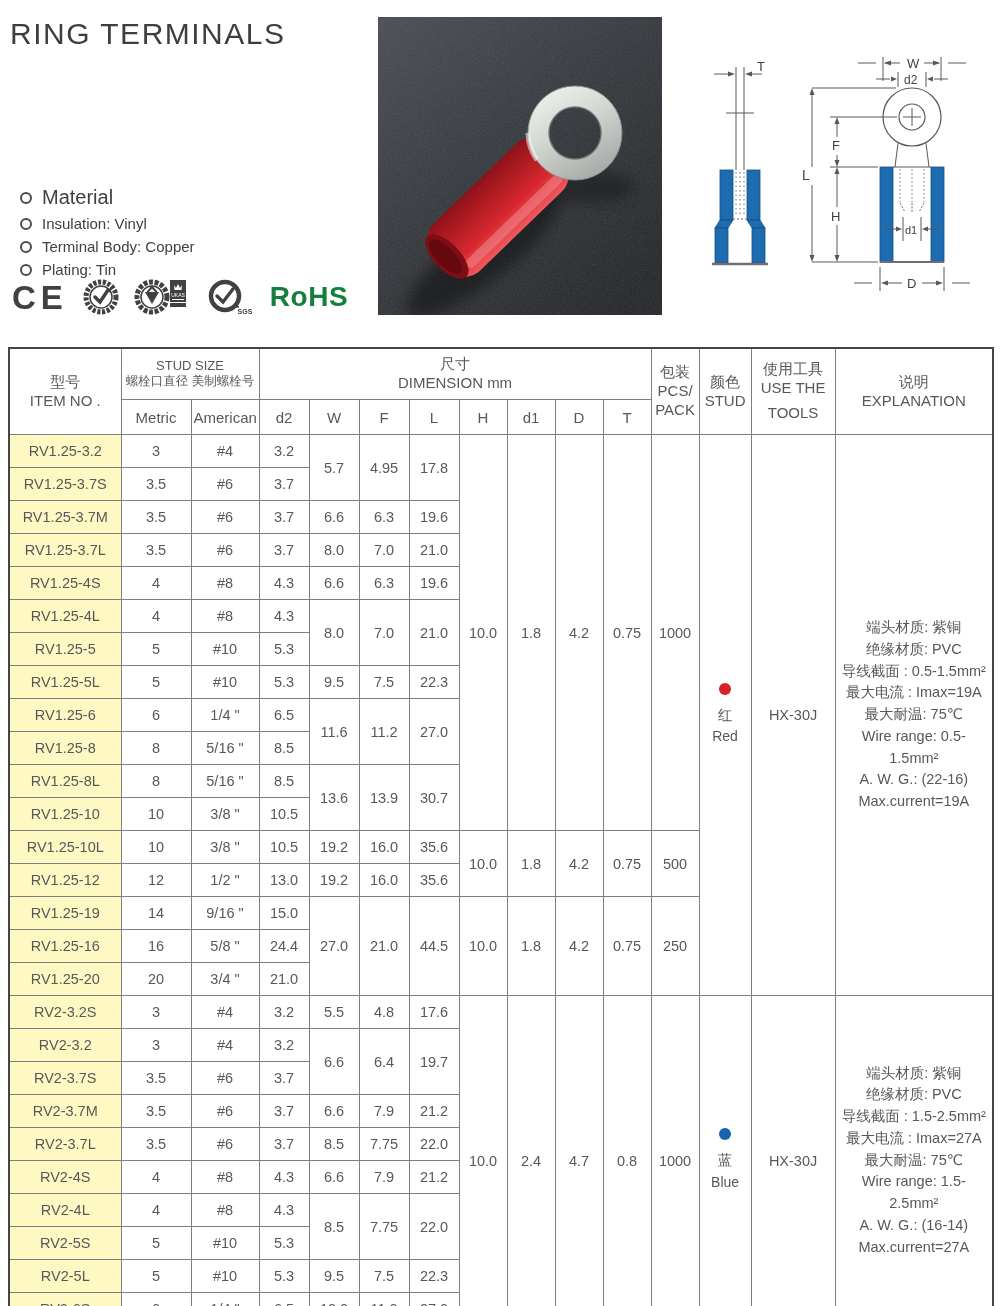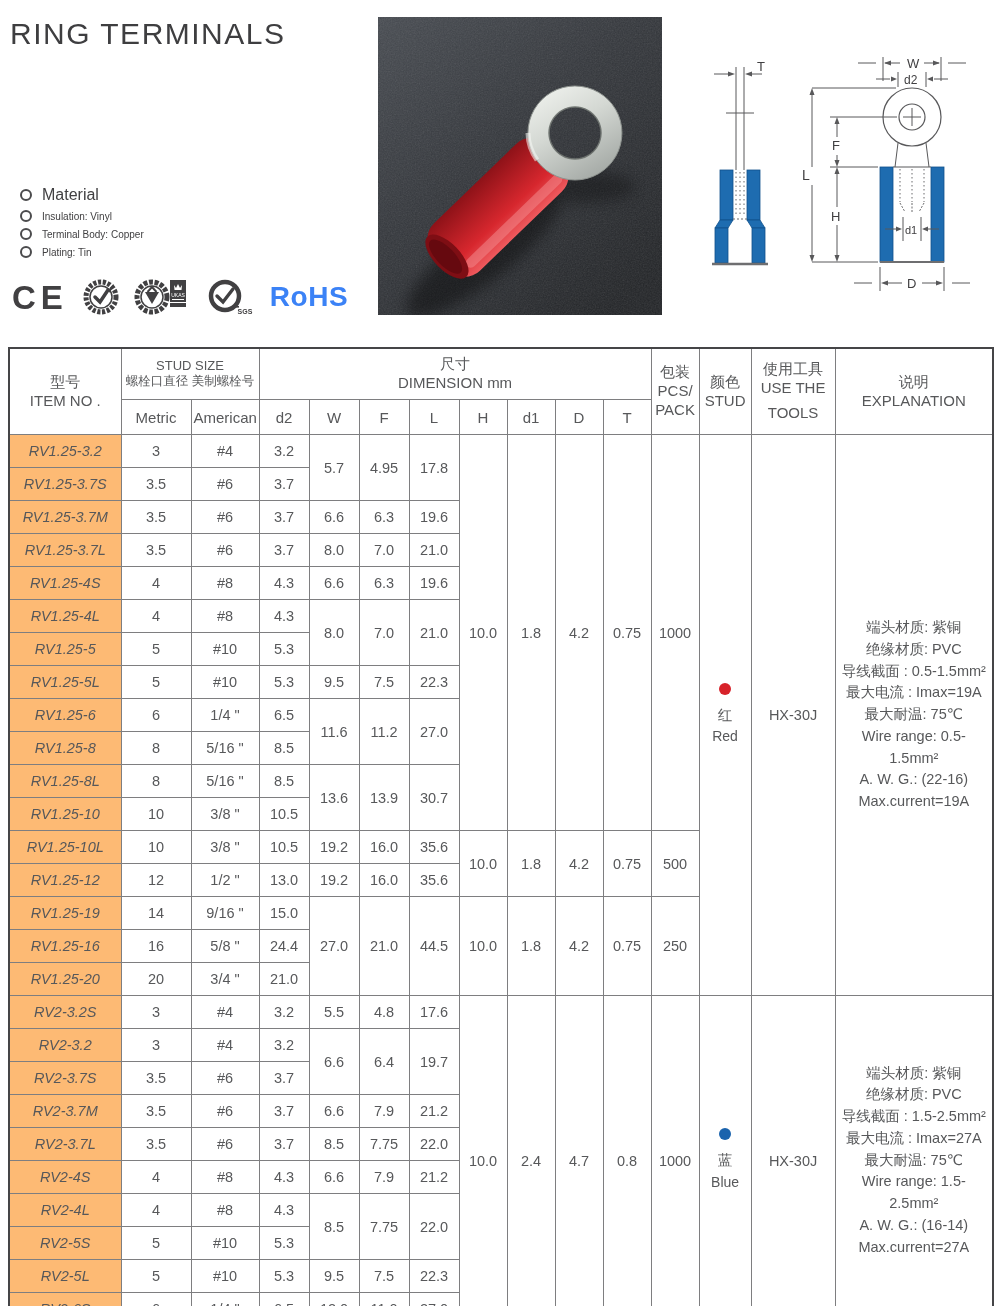--- a/index.html
+++ b/index.html
@@ -8,39 +8,39 @@
     font-family:"Liberation Sans","DejaVu Sans",sans-serif;color:#414042;
     -webkit-font-smoothing:antialiased;
   }
   
   .title{position:absolute;left:10px;top:14px;font-size:30px;font-weight:normal;
          letter-spacing:1.5px;color:#3e3e40;line-height:1.3;}
   .material{position:absolute;left:20px;top:186px;}
   .mat-row{display:flex;align-items:center;margin-bottom:6px;}
   .bullet{width:8px;height:8px;border:2.5px solid #4b4b4d;border-radius:50%;
           margin-right:10px;flex:0 0 auto;}
-  .mat-head{font-size:16px;color:#414042;}
-  .mat-item{font-size:10px;color:#414042;}
+  .mat-head{font-size:20px;color:#414042;}
+  .mat-item{font-size:15px;color:#414042;}
   .certs{position:absolute;left:12px;top:276px;display:flex;align-items:center;gap:13px;height:42px;}
   .ce-mark{font-size:33px;font-weight:bold;letter-spacing:5px;color:#414042;line-height:1;}
-  .rohs{font-size:28px;font-weight:bold;color:#3b82f6;letter-spacing:0.5px;line-height:1;}
+  .rohs{font-size:28px;font-weight:bold;color:#15803d;letter-spacing:0.5px;line-height:1;}
   .badge svg{display:block;}
   
   .photo{position:absolute;left:378px;top:17px;width:284px;height:298px;overflow:hidden;}
   
   .diagram{position:absolute;left:700px;top:55px;width:295px;height:260px;}
   
   table.data{position:absolute;left:8px;top:347px;border-collapse:collapse;table-layout:fixed;
              width:984px;background:#fff;border:2px solid #454547;}
   .data th,.data td{border:1px solid #7e7e80;font-weight:normal;text-align:center;
              vertical-align:middle;padding:0 2px;color:#57585a;overflow:hidden;}
   .data thead tr.h1 th{height:50px;font-size:15px;line-height:1.25;}
   .data thead tr.h2 th{height:34px;font-size:15px;}
   .data tbody td{height:32px;font-size:14.5px;}
-  .item-cell{background:#fdba74;font-style:italic;}
+  .item-cell{background:#fef9c3;}
   .exp-cell{text-align:left;padding:0 4px 0 8px;font-size:11.5px;line-height:1.5;color:#57585a;}
   .raise{padding-bottom:100px;}
   .tool-cell{font-size:15px;}
   .color-cell{font-size:13px;line-height:1.5;}
   .dot{display:inline-block;width:12px;height:12px;border-radius:50%;margin-bottom:3px;}
 </style>
 </head>
 <body>
 
 <div class="title">

